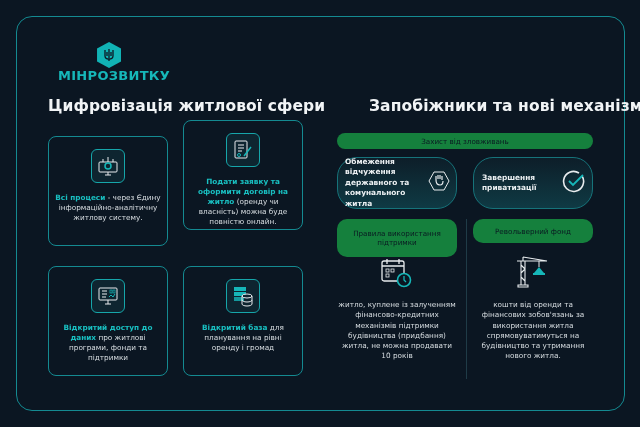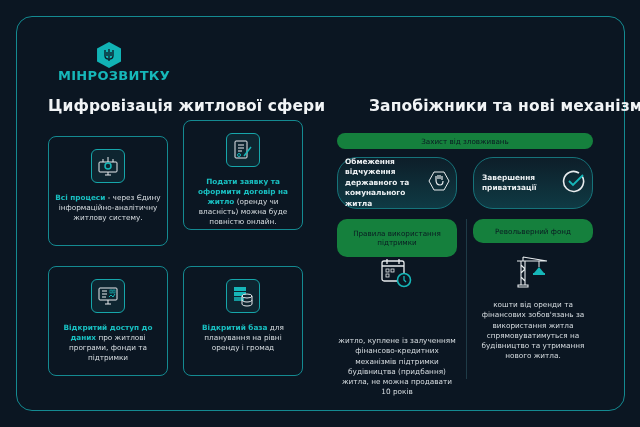--- a/index.html
+++ b/index.html
@@ -152,21 +152,21 @@
   <svg width="32" height="32" viewBox="0 0 32 32">
       <rect x="2" y="4" width="22" height="20" rx="2" stroke="#e8ecee" fill="none" stroke-width="1.3"></rect>
       <path d="M2 9h22M7 2v5M19 2v5" stroke="#e8ecee" stroke-width="1.3"></path>
       <rect x="6" y="12" width="3" height="3" stroke="#e8ecee" fill="none" stroke-width="0.8"></rect>
       <rect x="11" y="12" width="3" height="3" stroke="#e8ecee" fill="none" stroke-width="0.8"></rect>
       <rect x="6" y="17" width="3" height="3" stroke="#e8ecee" fill="none" stroke-width="0.8"></rect>
       <circle cx="24" cy="23" r="6.5" stroke="#16b7b9" fill="#0b1622" stroke-width="1.6"></circle>
       <path d="M24 19v4l2 2" stroke="#16b7b9" stroke-width="1.3" fill="none"></path>
     </svg>
 </div>
-<div class="rtxt" style="left:337px;top:300px;width:120px;margin-top:36px;">житло, куплене із залученням фінансово-кредитних механізмів підтримки будівництва (придбання) житла, не можна продавати 10 років</div>
+<div class="rtxt" style="left:337px;top:300px;width:120px;">житло, куплене із залученням фінансово-кредитних механізмів підтримки будівництва (придбання) житла, не можна продавати 10 років</div>
 
 <div style="position:absolute;left:513px;top:255px;">
   <svg width="40" height="36" viewBox="0 0 40 36">
       <path d="M8 6v24M12 6v24M8 10l4 4M12 14l-4 4M8 22l4 4M5 32h10v-2H5zM4 6h30M10 2l24 4M10 2v4" stroke="#e8ecee" fill="none" stroke-width="1.1"></path>
       <path d="M26 6v6" stroke="#e8ecee"></path>
       <path d="M21 18l5-6 5 6z" fill="#16b7b9"></path>
       <rect x="20" y="18" width="12" height="2" fill="#16b7b9"></rect>
     </svg>
 </div>
 <div class="rtxt" style="left:478px;top:300px;width:110px;">кошти від оренди та фінансових зобов'язань за використання житла спрямовуватимуться на будівництво та утримання нового житла.</div>

